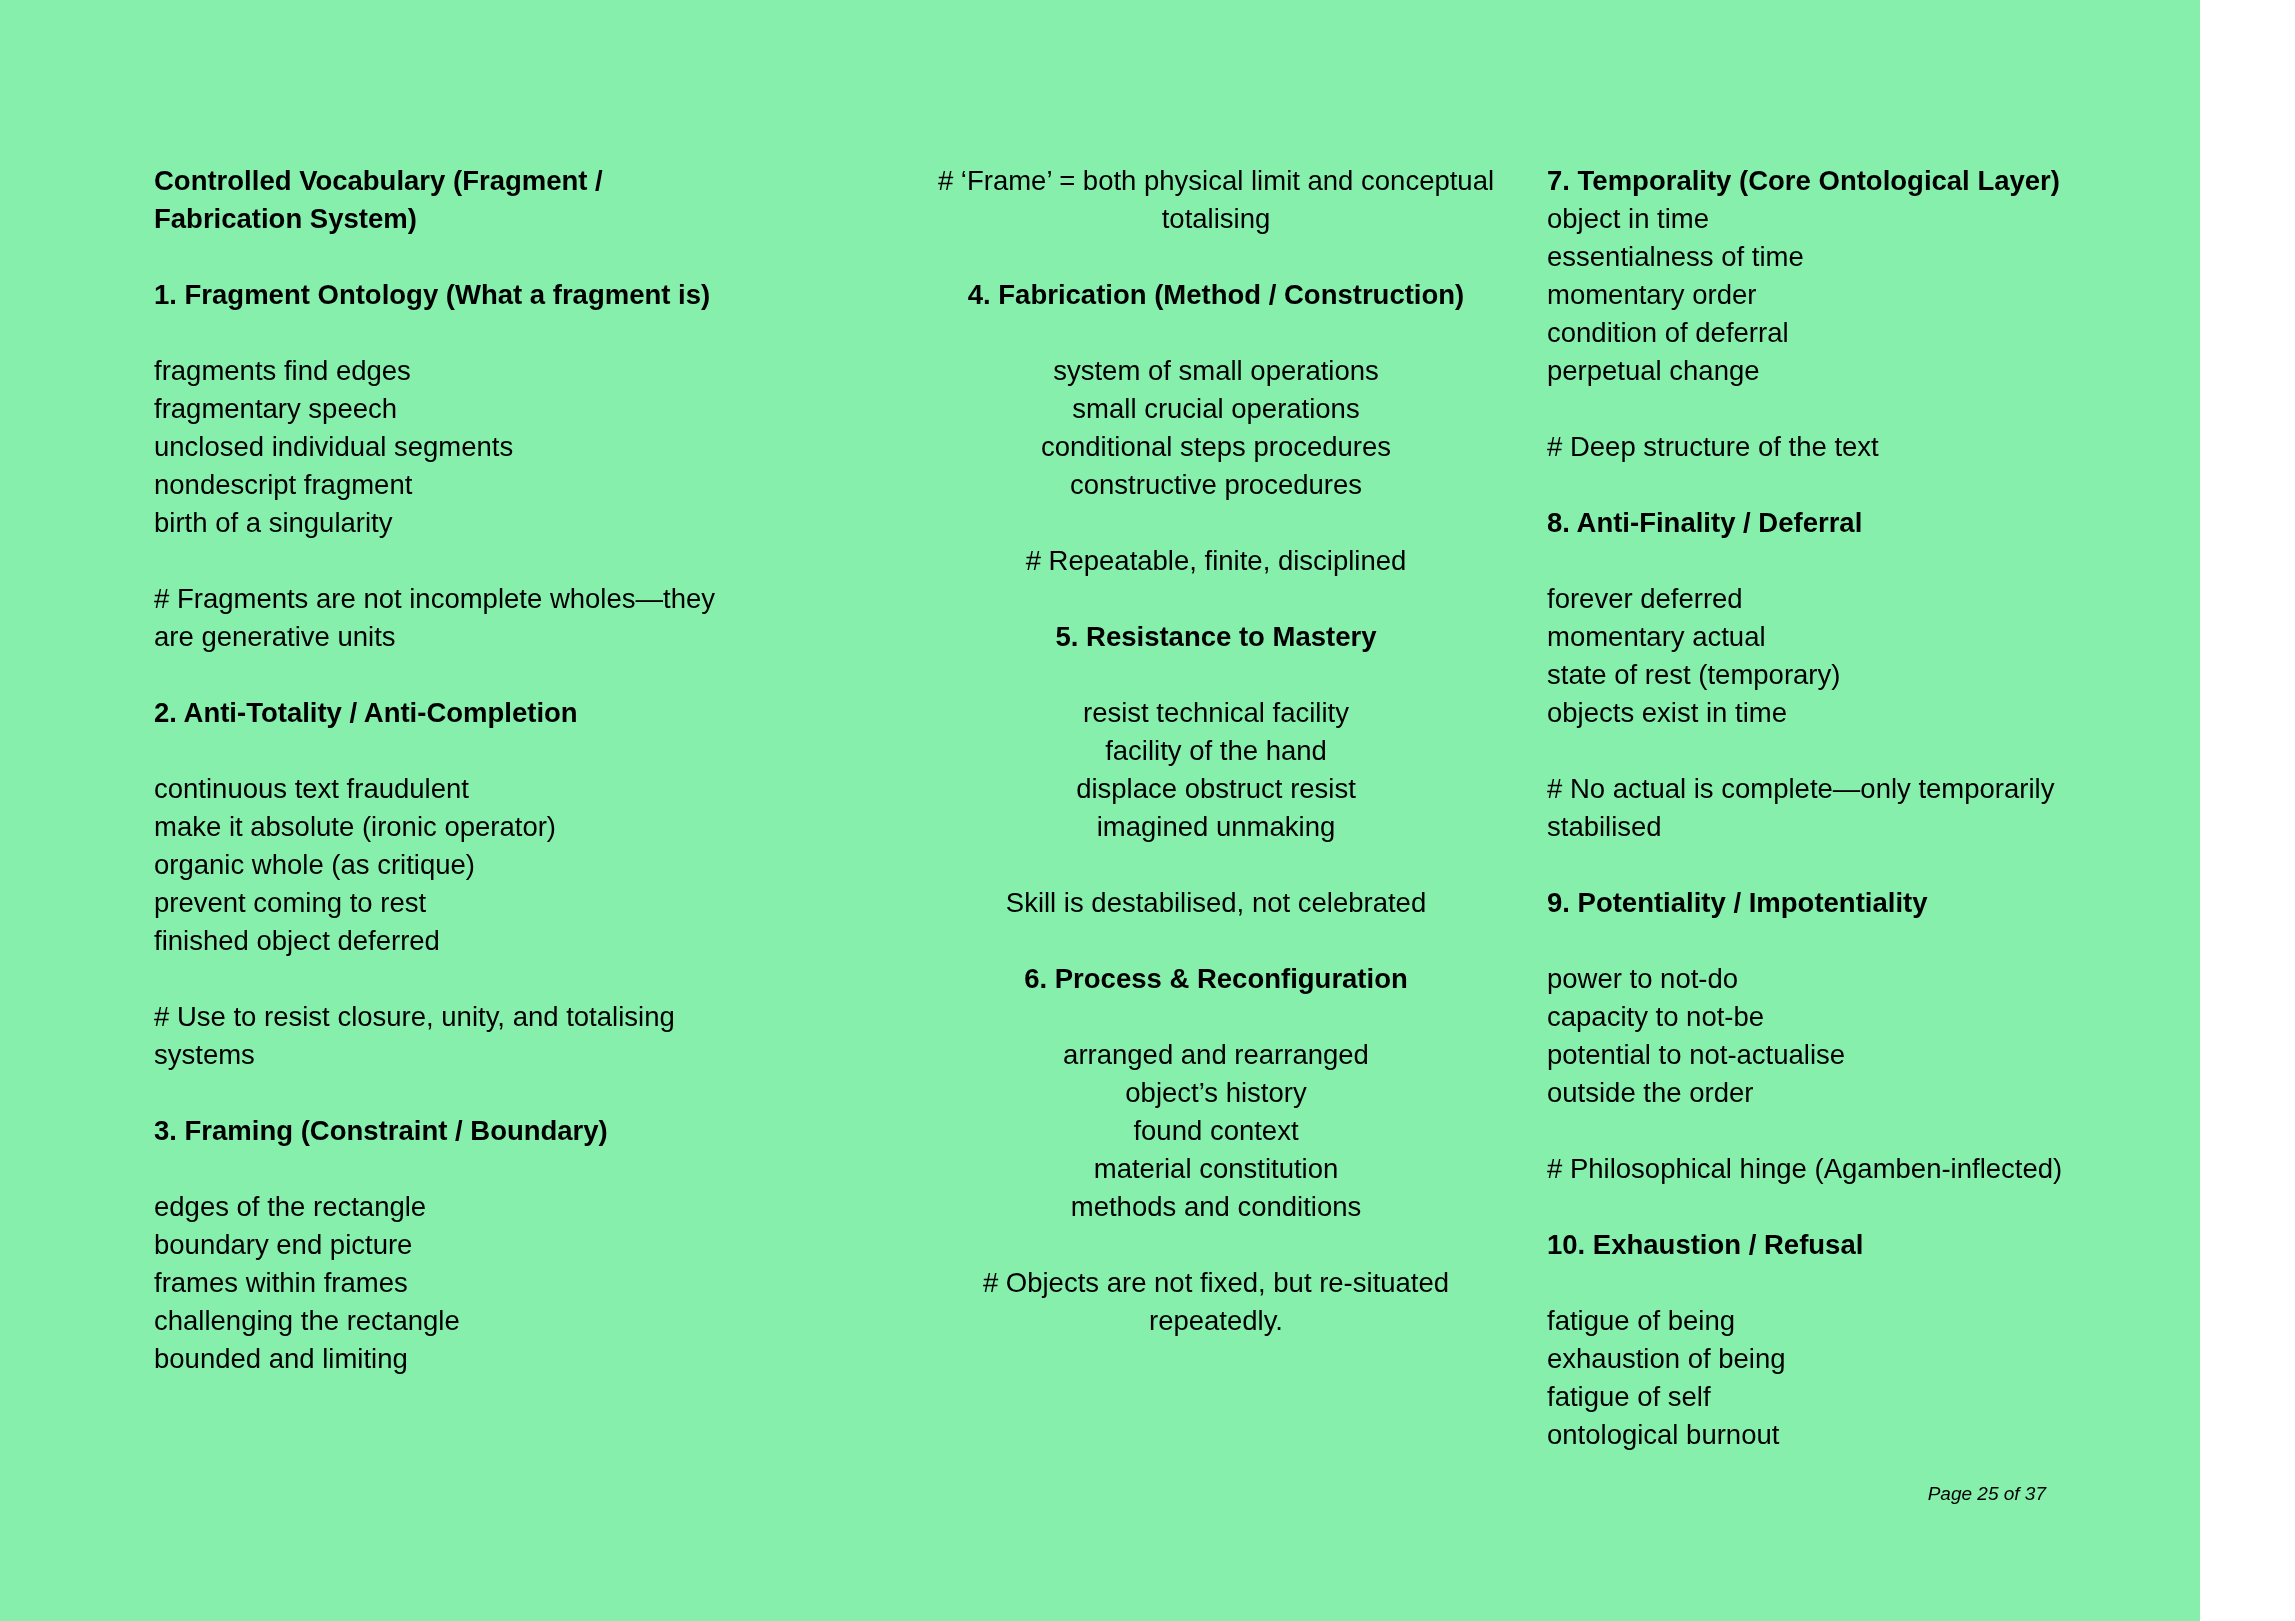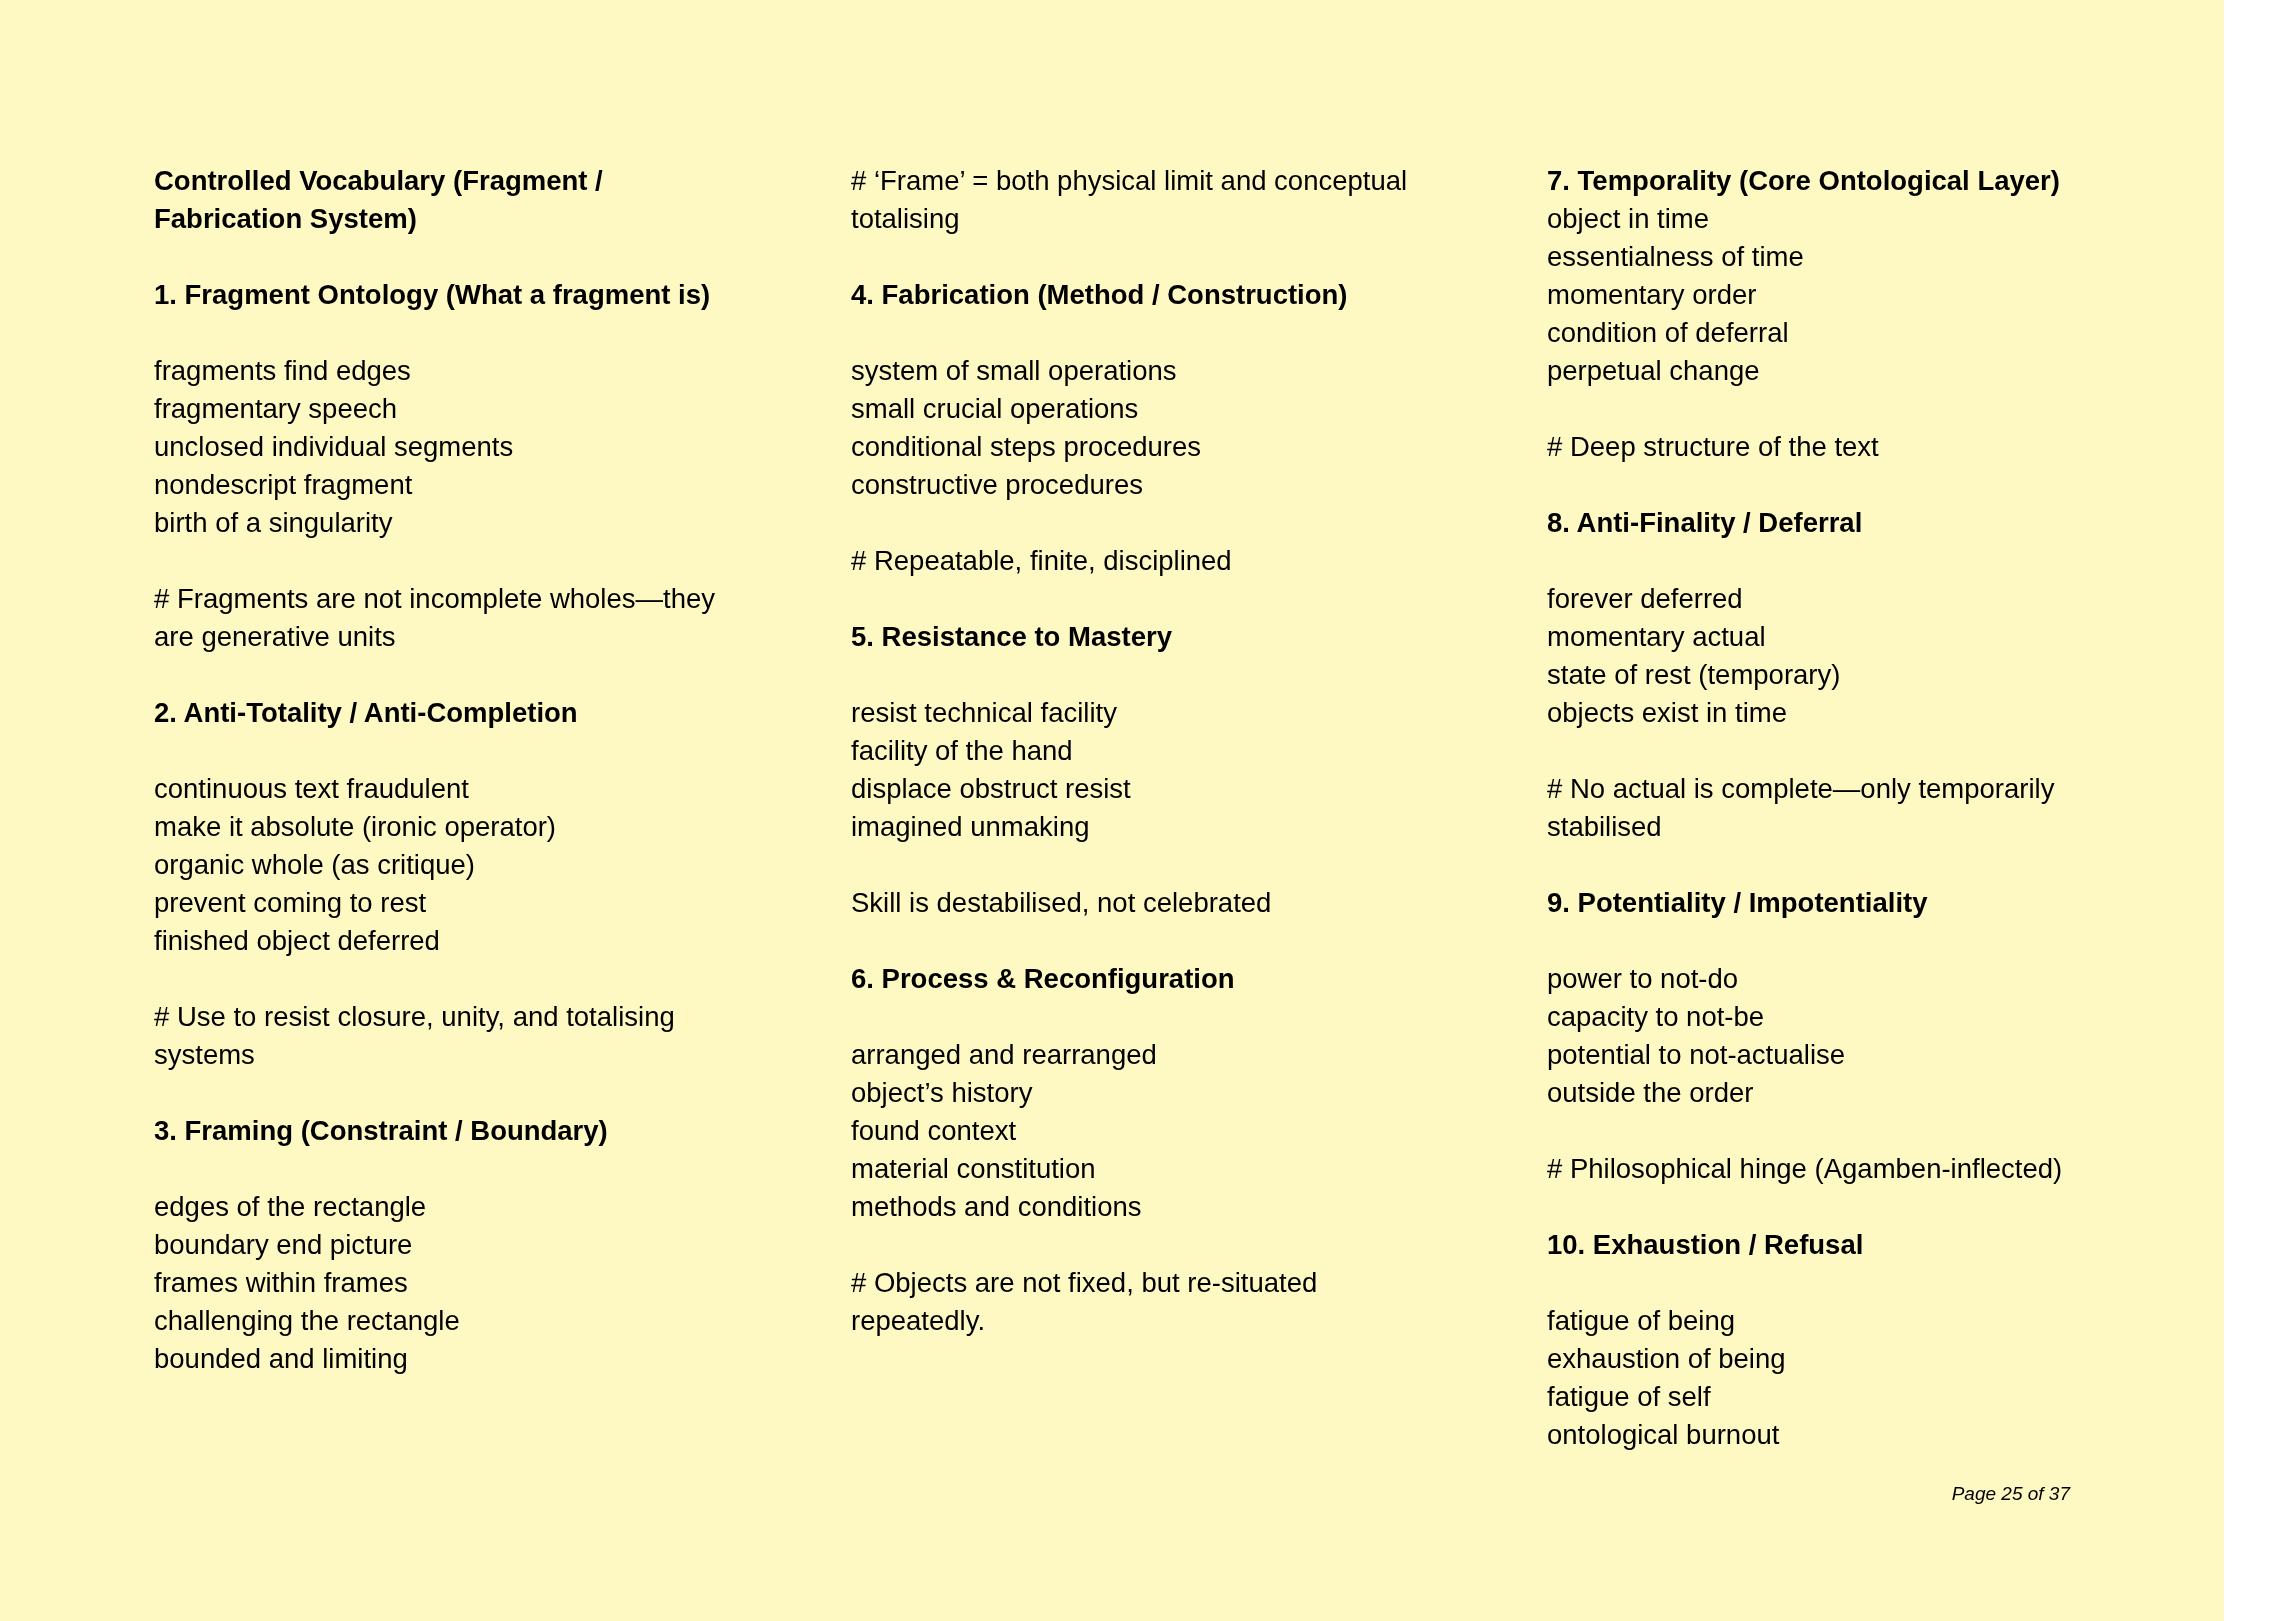--- a/index.html
+++ b/index.html
@@ -13,30 +13,29 @@
     position: relative;
     overflow: hidden;
     font-family: "Liberation Sans", "DejaVu Sans", sans-serif;
     color: #000000;
   }
   .page {
     position: absolute;
     left: 0; top: 0;
     width: 2200px;
     height: 1622px;
-    background: #fef9c3;
-    padding-left: 24px;
+    background: #86efac;
   }
   .col {
     position: absolute;
     top: 162px;
     width: 644px;
   }
   .col-1 { left: 154px; }
-  .col-2 { left: 851px; }
+  .col-2 { left: 894px; text-align: center; }
   .col-3 { left: 1547px; }
   .line {
     height: 38px;
     line-height: 38px;
     font-size: 27.5px;
     white-space: pre;
     font-weight: 400;
   }
   .line.bold {
     font-weight: 700;

